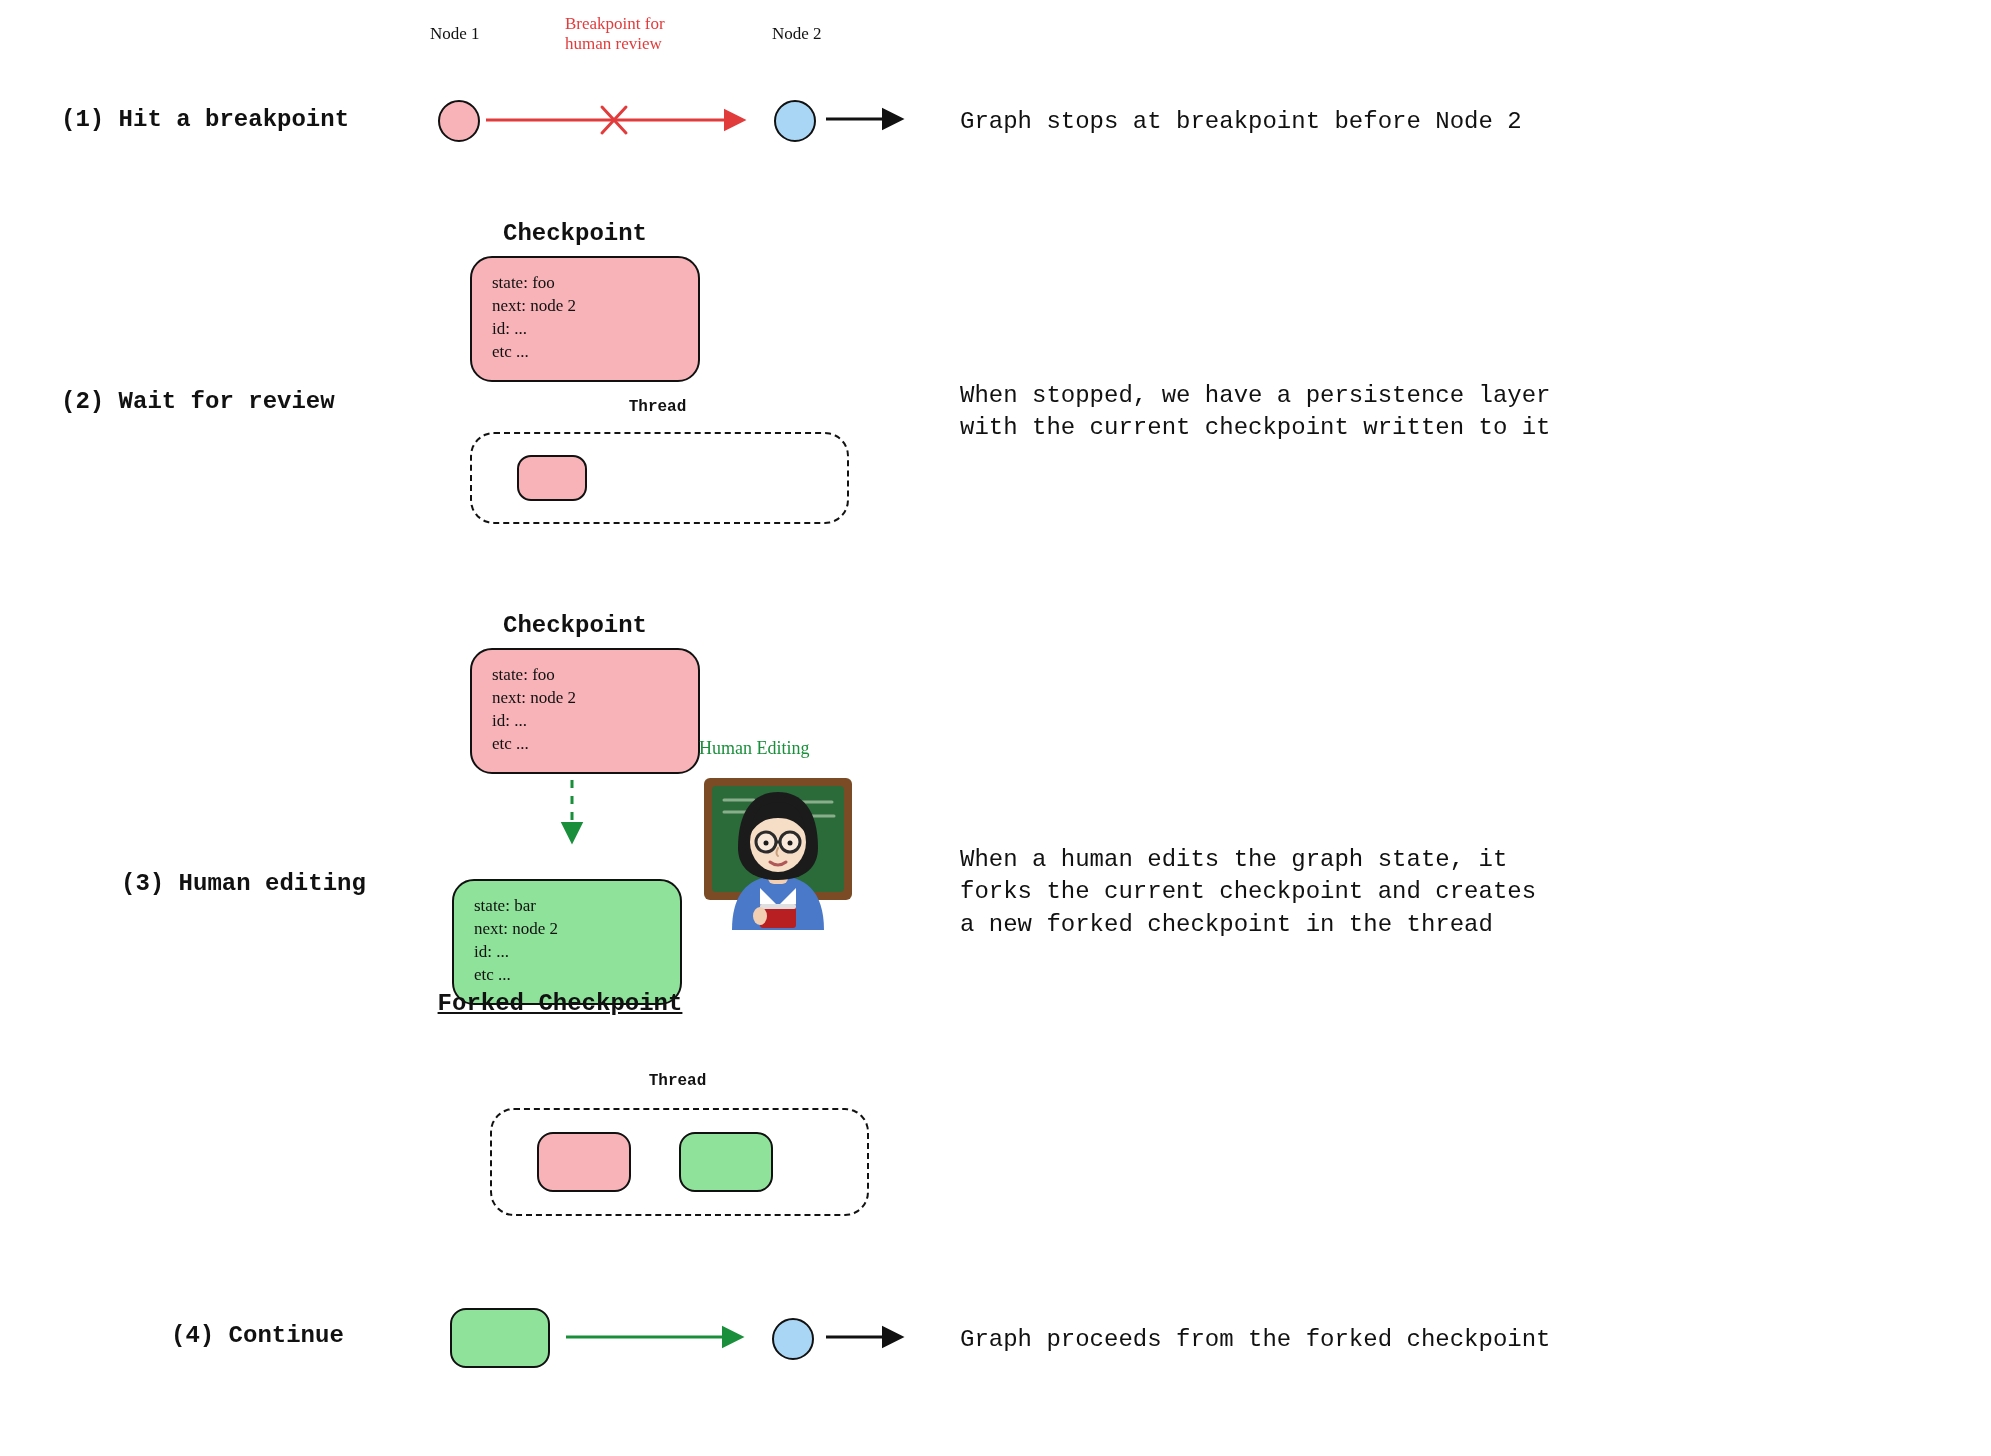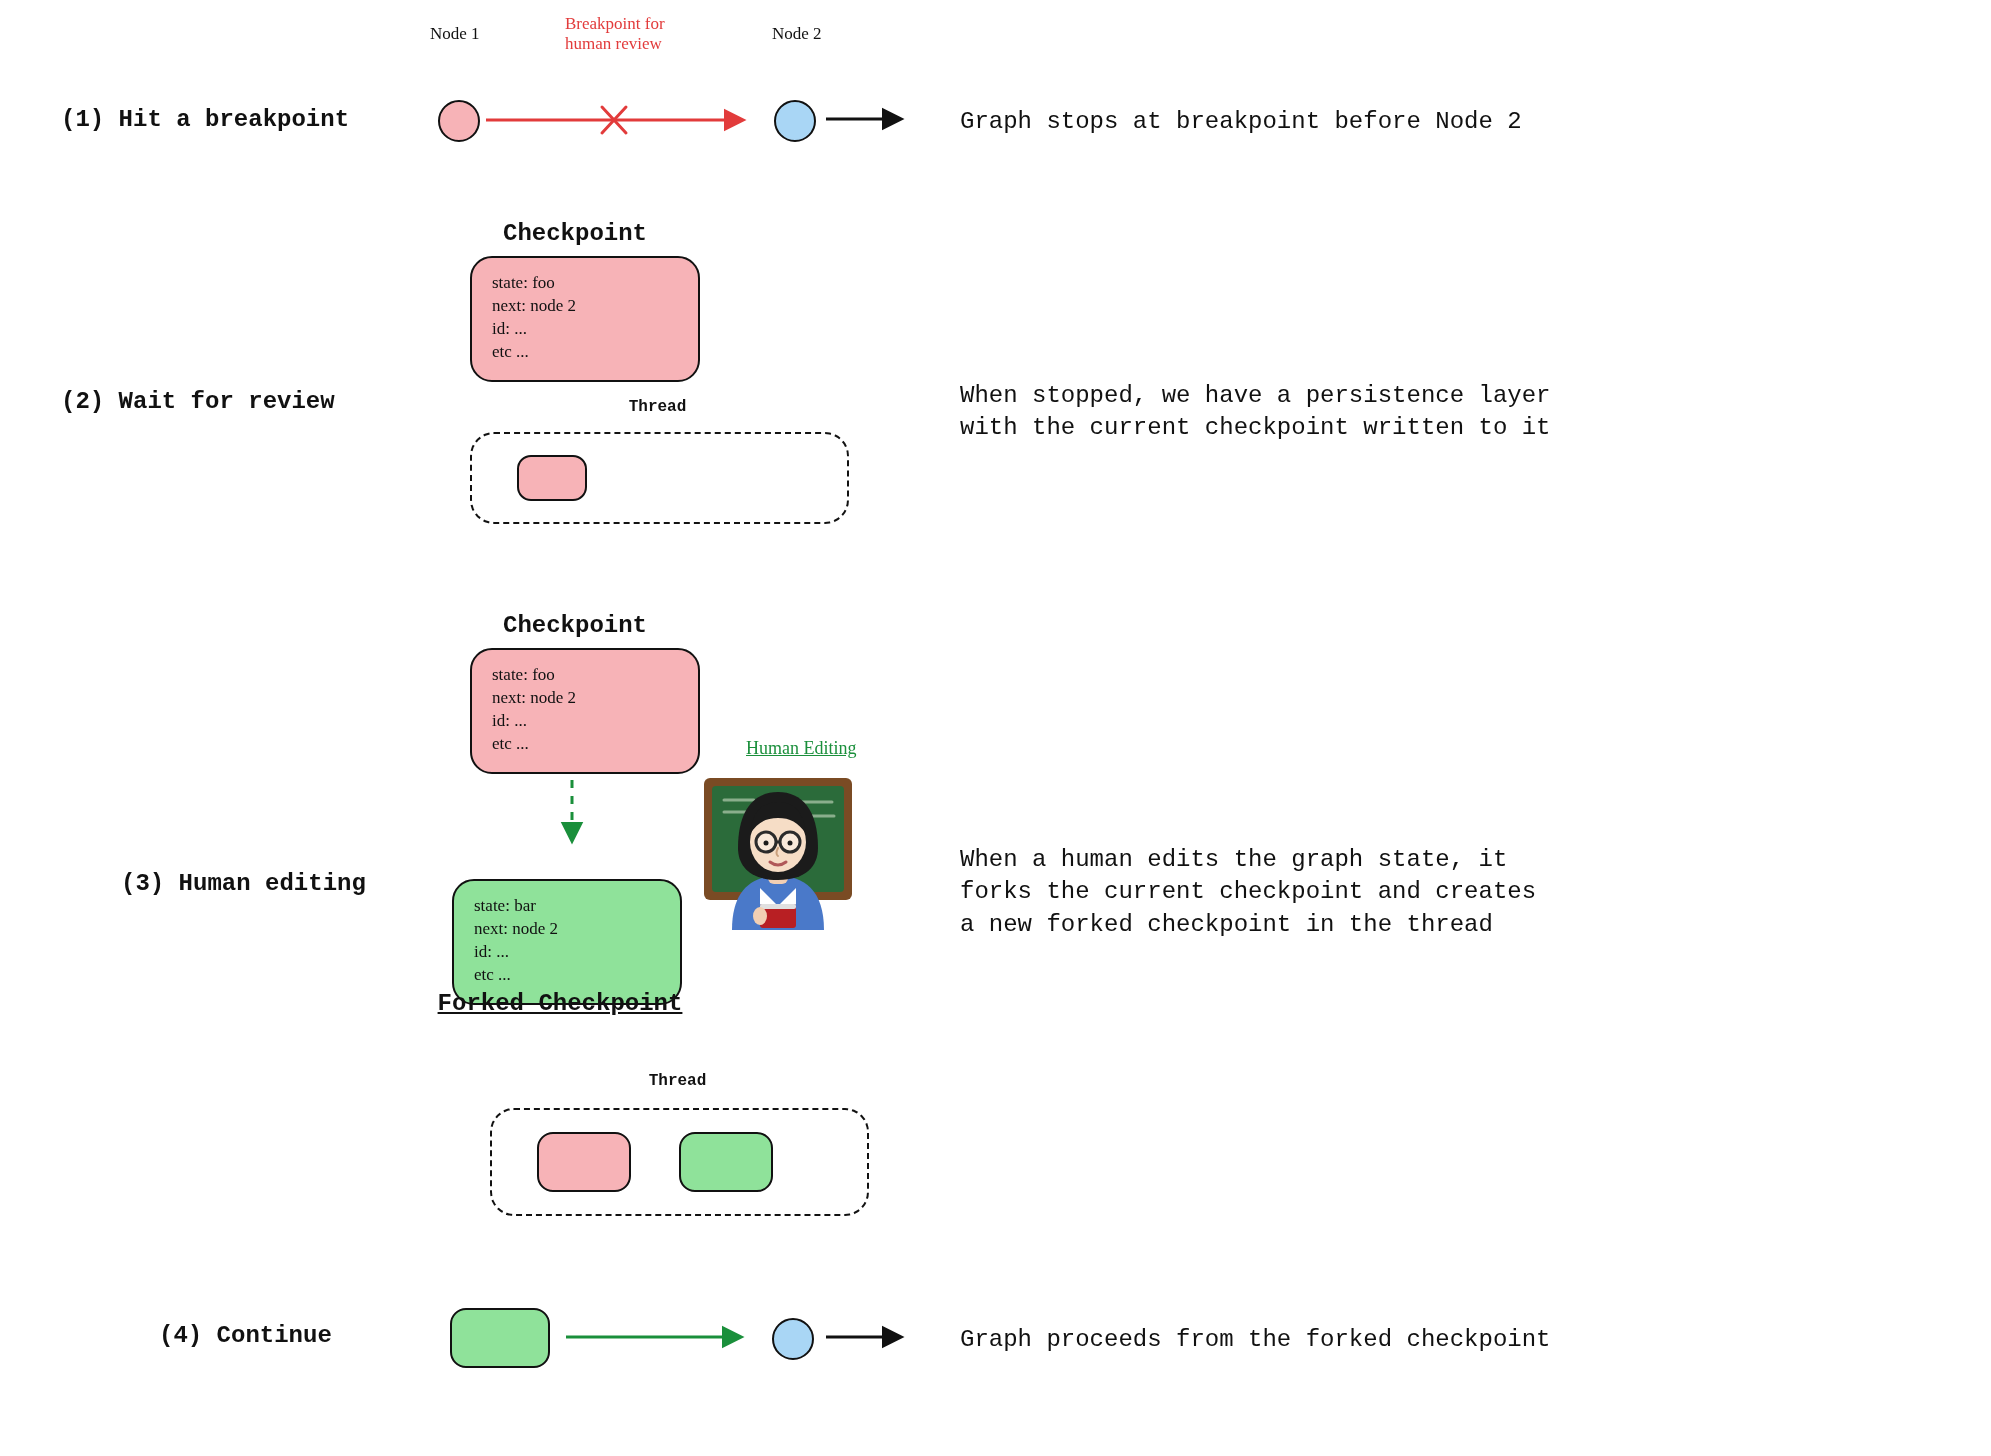--- a/index.html
+++ b/index.html
@@ -161,21 +161,21 @@
   <div class="hand card-lines">
     <div>state: bar</div>
     <div>next: node 2</div>
     <div>id: ...</div>
     <div>etc ...</div>
   </div>
 </div>
 
 <div class="abs card-title" style="left:420px;top:990px;width:280px;text-decoration:underline;">Forked Checkpoint</div>
 
-<div class="abs hand he-label" style="left:746px;top:738px;text-decoration:underline;">Human Editing</div>
+<div class="abs hand he-label" style="left:699px;top:738px;">Human Editing</div>
 
 <div class="abs avatar-wrap" style="left:698px;top:770px;">
   <svg viewBox="0 0 160 160" width="160" height="160">
 
     <rect x="6" y="8" width="148" height="122" rx="6" fill="#7a4b24"></rect>
 
     <rect x="14" y="16" width="132" height="106" rx="4" fill="#2b6b3a"></rect>
 
     <g stroke="#d9e6d0" stroke-width="3" stroke-linecap="round" opacity="0.55">
       <line x1="26" y1="30" x2="56" y2="30"></line>
@@ -222,21 +222,21 @@
 
 <div class="abs thread-box" style="left:490px;top:1108px;width:330px;height:104px;">
   <div class="mini wide pink"></div>
   <div class="mini wide green"></div>
 </div>
 
 <div class="abs desc" style="left:960px;top:844px;">When a human edits the graph state, it
 forks the current checkpoint and creates
 a new forked checkpoint in the thread</div>
 
-<div class="abs step-label" style="left:123px;top:1322px;">(4) Continue</div>
+<div class="abs step-label" style="left:135px;top:1322px;">(4) Continue</div>
 
 <div class="abs cont-box" style="left:450px;top:1308px;"></div>
 
 <svg class="abs" style="left:562px;top:1320px;" width="190" height="34">
   <defs>
     <marker id="arr-grn2" viewBox="0 0 12 12" refX="9" refY="6" markerWidth="9" markerHeight="9" orient="auto-start-reverse">
       <path d="M1,1 L11,6 L1,11 z" fill="#1a8f3b"></path>
     </marker>
   </defs>
   <line x1="4" y1="17" x2="178" y2="17" stroke="#1a8f3b" stroke-width="3" marker-end="url(#arr-grn2)"></line>

